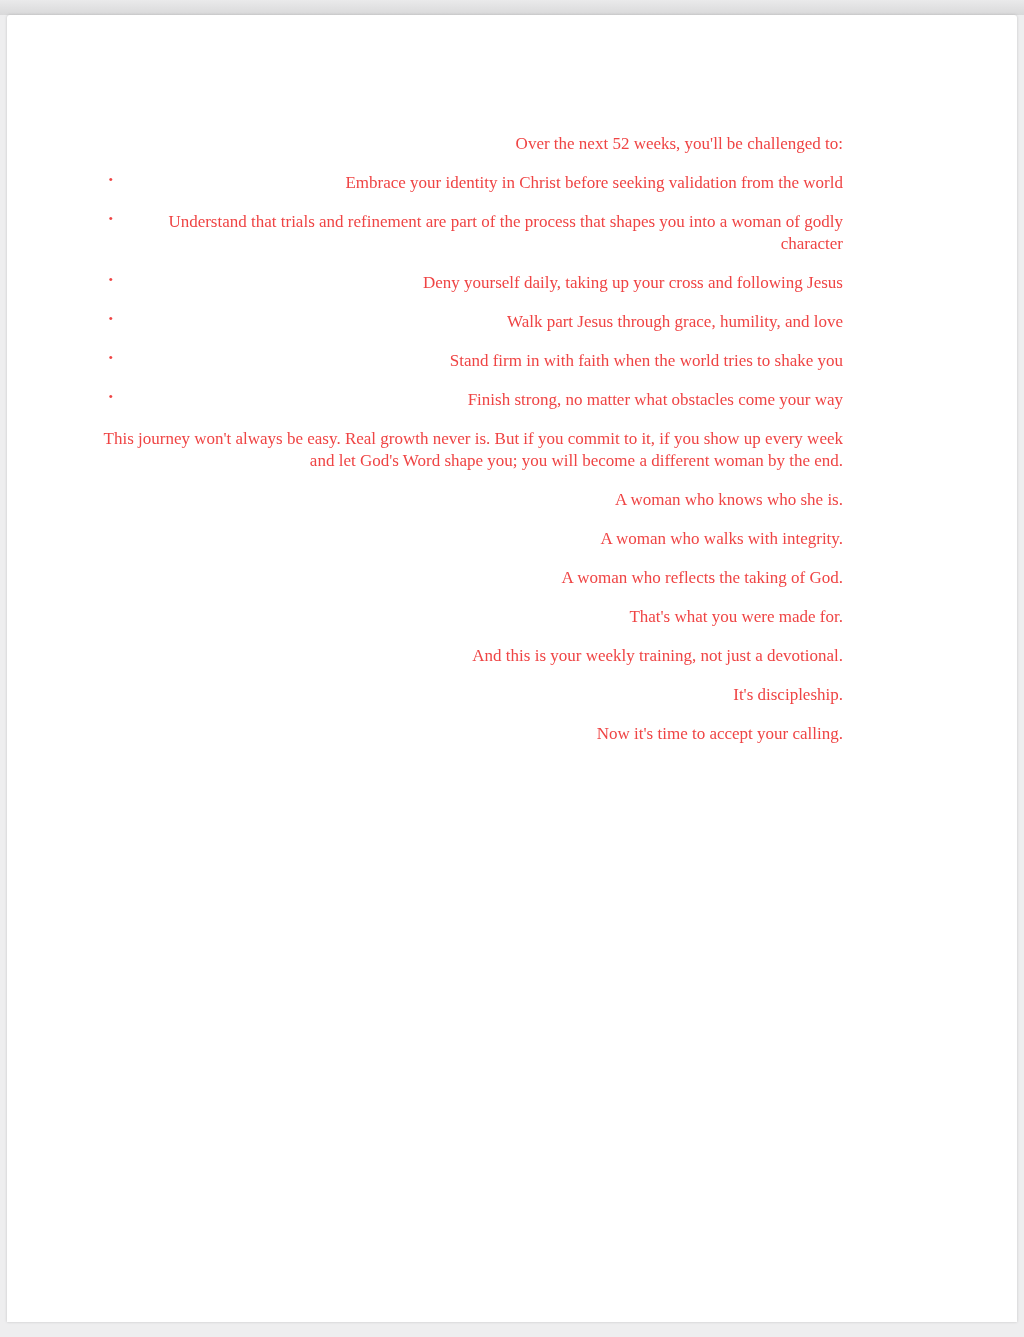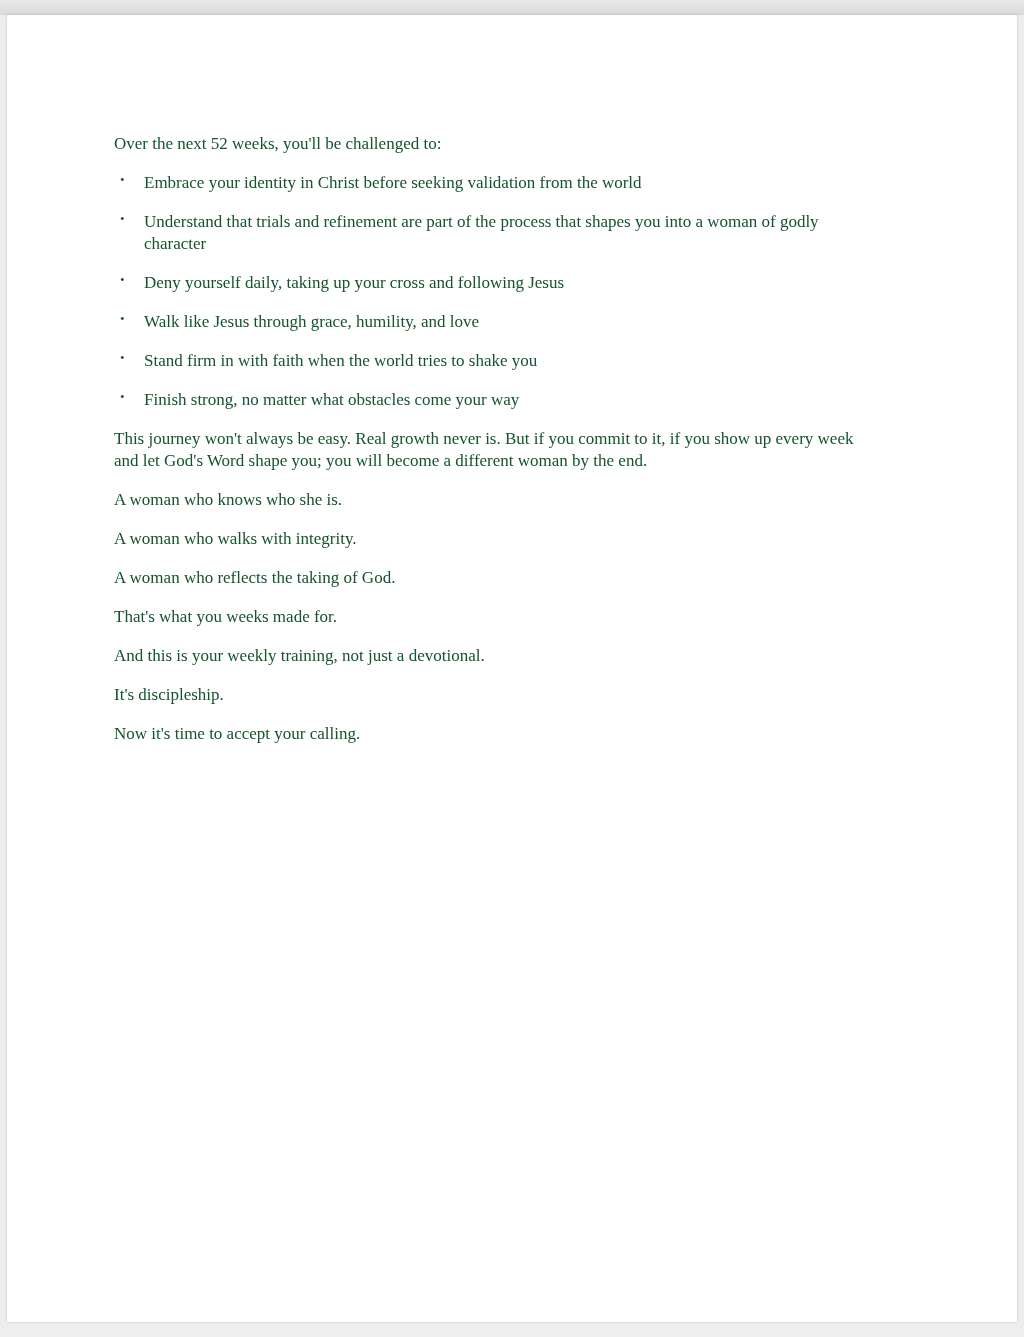--- a/index.html
+++ b/index.html
@@ -25,27 +25,27 @@
     left: 7px;
     top: 15px;
     width: 1010px;
     height: 1307px;
     background: #ffffff;
     border-radius: 3px 3px 0 0;
     box-shadow: 0 0 3px rgba(0,0,0,0.18);
     box-sizing: border-box;
   }
   .content {
-    padding: 118px 131px 0 107px;
+    padding: 118px 131px 0 76px;
     width: 760px;
     box-sizing: content-box;
-    color: #14532d;
+    color: #ef4444;
     font-size: 17px;
     line-height: 22px;
-    text-align: left;
+    text-align: right;
   }
   .content p {
     margin: 0 0 17px 0;
   }
   .bullet-list {
     margin: 0;
     padding: 0;
     list-style: none;
   }
   .bullet-row {
@@ -86,39 +86,39 @@
       <li class="bullet-row">
         <span class="bullet-marker">•</span>
         <span class="bullet-text">Understand that trials and refinement are part of the process that shapes you into a woman of godly character</span>
       </li>
       <li class="bullet-row">
         <span class="bullet-marker">•</span>
         <span class="bullet-text">Deny yourself daily, taking up your cross and following Jesus</span>
       </li>
       <li class="bullet-row">
         <span class="bullet-marker">•</span>
-        <span class="bullet-text">Walk like Jesus through grace, humility, and love</span>
+        <span class="bullet-text">Walk part Jesus through grace, humility, and love</span>
       </li>
       <li class="bullet-row">
         <span class="bullet-marker">•</span>
         <span class="bullet-text">Stand firm in with faith when the world tries to shake you</span>
       </li>
       <li class="bullet-row">
         <span class="bullet-marker">•</span>
         <span class="bullet-text">Finish strong, no matter what obstacles come your way</span>
       </li>
     </ul>
 
     <p>This journey won't always be easy. Real growth never is. But if you commit to it, if you show up every week and let God's Word shape you; you will become a different woman by the end.</p>
 
     <p class="b">A woman who knows who she is.</p>
     <p class="b">A woman who walks with integrity.</p>
     <p class="b">A woman who reflects the taking of God.</p>
 
-    <p>That's what you weeks made for.</p>
+    <p>That's what you were made for.</p>
 
     <p>And this is your weekly training, not just a devotional.</p>
 
     <p class="i">It's discipleship.</p>
 
     <p class="b">Now it's time to accept your calling.</p>
 
   </div>
 </div>
 

